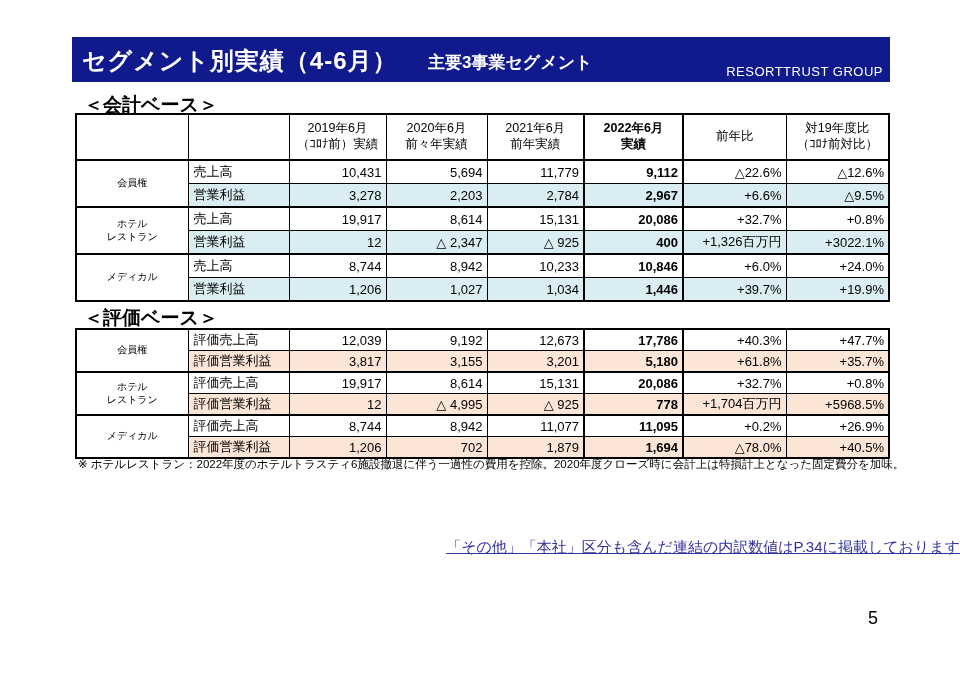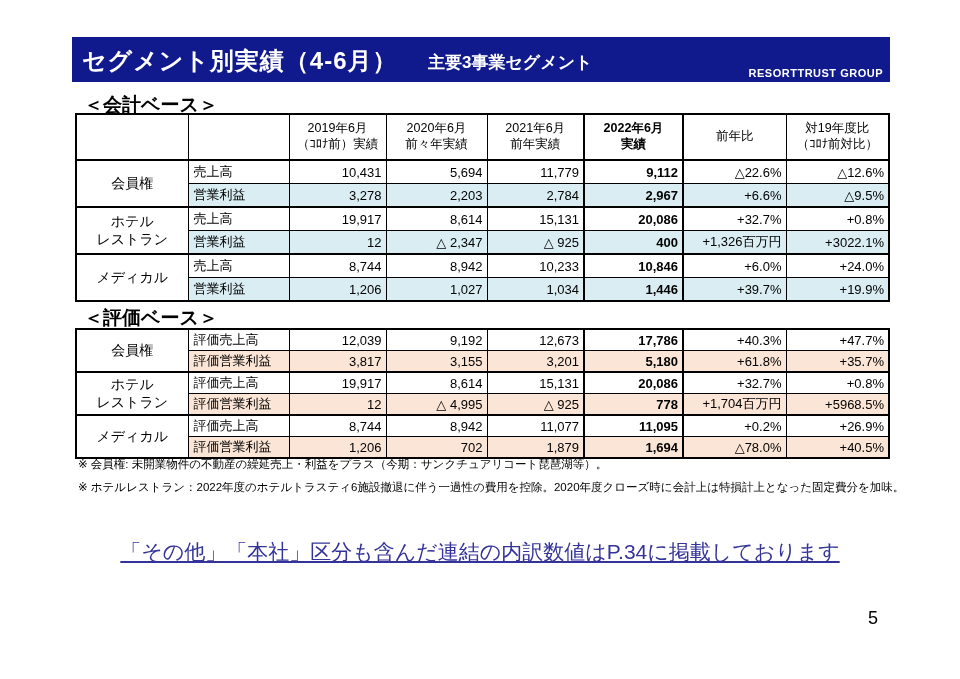--- a/index.html
+++ b/index.html
@@ -8,21 +8,21 @@
     font-family:"Liberation Sans","DejaVu Sans",sans-serif;color:#000;
     overflow:hidden;
   }
   
   .header-bar{
     position:absolute;left:72px;top:37px;width:818px;height:45px;
     background:#111a8c;color:#fff;
   }
   .title{position:absolute;left:10px;top:8px;font-size:24px;font-weight:bold;letter-spacing:1px;white-space:nowrap;}
   .subtitle{position:absolute;left:356px;top:14px;font-size:17px;font-weight:bold;white-space:nowrap;}
-  .brand{position:absolute;right:7px;bottom:3px;font-size:11px;font-weight:bold;letter-spacing:0.5px;}
+  .brand{position:absolute;right:7px;bottom:3px;font-size:13px;font-weight:normal;letter-spacing:0.5px;}
   
   .section-label{position:absolute;left:84px;font-size:19px;font-weight:bold;white-space:nowrap;}
   #acc-label{top:92px;}
   #val-label{top:305px;}
   .unit-label{position:absolute;right:64px;top:95px;font-size:12px;margin-top:48px;}
   
   table.data-table{
     position:absolute;left:75px;border-collapse:collapse;table-layout:fixed;
     border:2px solid #000;background:#fff;
   }
@@ -37,29 +37,29 @@
   #acc-table thead td{
     height:44px;border-bottom-width:2px;text-align:center;
     font-size:12.5px;line-height:1.25;white-space:pre-line;padding:0 2px;
   }
   .hdr-a{border-right:1px solid #b8b8b8;}
   .hdr-b{border-left:1px solid #b8b8b8;}
   tr.group-top td{border-top-width:2px;}
   td.c2022{border-left-width:2px;border-right-width:2px;font-weight:bold;}
   td.num{text-align:right;}
   td.metric{text-align:left;padding-left:5px;}
-  td.seg{text-align:center;white-space:pre-line;font-size:14px;line-height:1.25;background:#fff;}
+  td.seg{text-align:center;white-space:pre-line;font-size:10px;line-height:1.25;background:#fff;}
   tr.shaded-blue td{background:#d9edf3;}
   tr.shaded-peach td{background:#fbe5d6;}
   
   .footnotes{position:absolute;left:78px;top:457px;font-size:11.5px;}
   .footnote{margin-bottom:8px;white-space:nowrap;}
   .link{
-    position:absolute;left:0;top:538px;width:100%;text-align:center;
-    font-size:21px;color:#333399;text-decoration:underline;cursor:pointer;white-space:nowrap;
+    position:absolute;left:0;top:538px;width:100%;text-align:right;
+    font-size:15px;color:#333399;text-decoration:underline;cursor:pointer;white-space:nowrap;
   }
   .page-number{position:absolute;left:868px;top:608px;font-size:18px;}
 </style>
 </head>
 <body>
 
 <div class="header-bar" style="background: rgb(17, 26, 140);">
   <span class="title">セグメント別実績（4-6月）</span>
   <span class="subtitle">主要3事業セグメント</span>
   <span class="brand">RESORTTRUST GROUP</span>
@@ -227,19 +227,18 @@
         <td class="num">702</td>
         <td class="num">1,879</td>
         <td class="num c2022">1,694</td>
         <td class="num">△78.0%</td>
         <td class="num">+40.5%</td>
       </tr>
     </tbody>
 </table>
 
 <div class="footnotes" id="footnotes">
-    <div class="footnote">※ 会員権: 未開業物件の不動産の繰延売上・利益をプラス（今期：サンクチュアリコート琵琶湖等）。</div>
     <div class="footnote">※ ホテルレストラン：2022年度のホテルトラスティ6施設撤退に伴う一過性の費用を控除。2020年度クローズ時に会計上は特損計上となった固定費分を加味。</div>
   </div>
 
 <a class="link" href="#" style="color: rgb(51, 51, 153);">「その他」「本社」区分も含んだ連結の内訳数値はP.34に掲載しております</a>
 
 <div class="page-number">5</div>
 
 </body></html>

